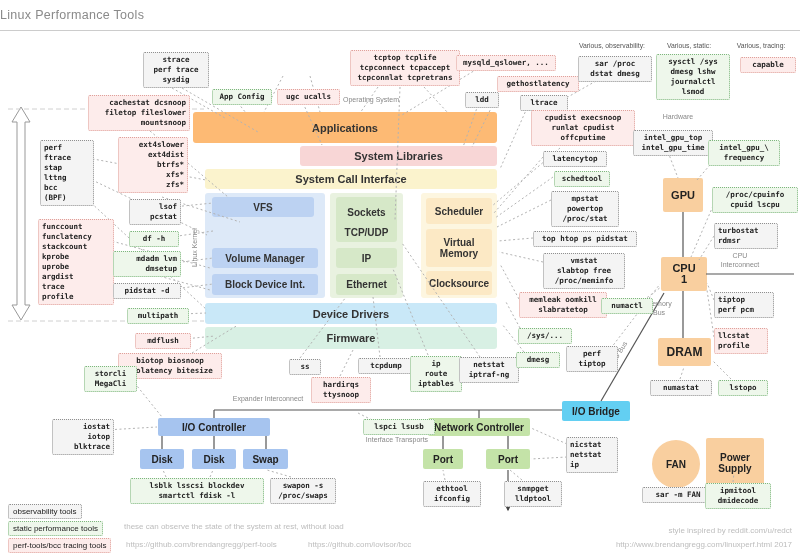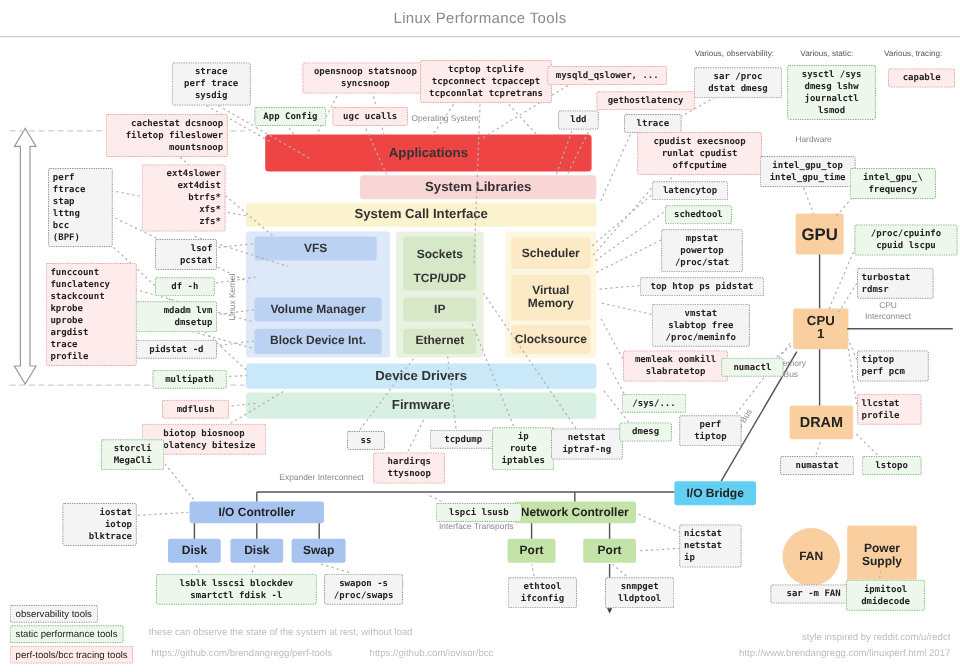--- a/index.html
+++ b/index.html
@@ -1,18 +1,18 @@
 <!DOCTYPE html>
 <html><head>
 <meta charset="utf-8">
 <style>
   html,body{margin:0;padding:0;background:#fff;}
   #stage{position:relative;width:800px;height:560px;background:#fff;overflow:hidden;
          font-family:"Liberation Sans",sans-serif;}
-  .title{position:absolute;top:8px;left:0;width:100%;text-align:center;
+  .title{position:absolute;top:8px;left:0;width:100%;
          font:400 12.5px "Liberation Sans",sans-serif;color:#8a8a8a;letter-spacing:.3px;z-index:5}
   .title-rule{position:absolute;top:30px;left:0;width:800px;height:1px;background:#ccc;z-index:1}
   svg.wires{position:absolute;left:0;top:0;z-index:3;pointer-events:none}
   .panel{position:absolute;z-index:2;border-radius:3px}
   .layer{position:absolute;z-index:2;display:flex;align-items:center;justify-content:center;
          font:bold 11px "Liberation Sans",sans-serif;color:#333;border-radius:3px}
   .kbox{position:absolute;z-index:2;display:flex;align-items:center;justify-content:center;
         font:bold 10px "Liberation Sans",sans-serif;color:#333;border-radius:3px;
         white-space:pre-line;text-align:center;line-height:11px}
   .hw{position:absolute;z-index:2;display:flex;align-items:center;justify-content:center;
@@ -133,21 +133,21 @@
         <path d="M522,480 L510,470"></path>
       <path d="M166,477 L163,470"></path>
         <path d="M210,477 L213,470"></path>
         <path d="M291,477 L267,470"></path>
       <path d="M673,488 L676,490"></path>
         <path d="M733,482 L734,473"></path>
     </g>
   </svg>
 
   <div class="lbl" style="left:336px;top:96px;width:70px">Operating System</div>
-  <div class="layer" style="left:221px;top:112px;width:272px;height:31px;background:#ef4444">Applications</div>
+  <div class="layer" style="left:193px;top:112px;width:304px;height:31px;background:#fdba74">Applications</div>
   <div class="layer" style="left:300px;top:146px;width:197px;height:20px;background:#f8d6d6">System Libraries</div>
   <div class="layer" style="left:205px;top:169px;width:292px;height:20px;background:#fbf3cd">System Call Interface</div>
 
   <div class="panel" style="left:205px;top:193px;width:120px;height:105px;background:#dde9f8"></div>
   <div class="panel" style="left:330px;top:193px;width:73px;height:105px;background:#e9f2e0"></div>
   <div class="panel" style="left:421px;top:193px;width:76px;height:105px;background:#fdf6e0"></div>
 
   <div class="lbl vert" style="left:191px;top:218px;height:60px">Linux Kernel</div>
 
   <div class="kbox" style="left:212px;top:197px;width:102px;height:20px;background:#bcd2f2">VFS</div>
@@ -161,21 +161,21 @@
 
   <div class="kbox" style="left:426px;top:198px;width:66px;height:26px;background:#fce9c5">Scheduler</div>
   <div class="kbox" style="left:426px;top:229px;width:66px;height:38px;background:#fce9c5">Virtual
 Memory</div>
   <div class="kbox" style="left:426px;top:271px;width:66px;height:24px;background:#fce9c5">Clocksource</div>
 
   <div class="layer" style="left:205px;top:303px;width:292px;height:21px;background:#c9e8f8">Device Drivers</div>
   <div class="layer" style="left:205px;top:327px;width:292px;height:22px;background:#d8f0e4">Firmware</div>
 
   <div class="lbl" style="left:650px;top:113px;width:56px">Hardware</div>
-  <div class="hw" style="left:663px;top:178px;width:40px;height:34px;background:#f9cf9f;font-size:14px">GPU</div>
+  <div class="hw" style="left:663px;top:178px;width:40px;height:34px;background:#f9cf9f;font-size:11px">GPU</div>
   <div class="hw" style="left:661px;top:257px;width:46px;height:34px;background:#f9cf9f;font-size:11px">CPU
 1</div>
   <div class="hw" style="left:658px;top:338px;width:53px;height:28px;background:#f9cf9f;font-size:12px">DRAM</div>
   <div class="hw" style="left:562px;top:401px;width:68px;height:20px;background:#63cff2">I/O Bridge</div>
   <div class="hw" style="left:158px;top:418px;width:112px;height:18px;background:#a6c4ef">I/O Controller</div>
   <div class="hw" style="left:140px;top:449px;width:44px;height:20px;background:#a6c4ef">Disk</div>
   <div class="hw" style="left:192px;top:449px;width:44px;height:20px;background:#a6c4ef">Disk</div>
   <div class="hw" style="left:243px;top:449px;width:45px;height:20px;background:#a6c4ef">Swap</div>
   <div class="hw" style="left:428px;top:418px;width:102px;height:18px;background:#c4e3a8">Network Controller</div>
   <div class="hw" style="left:423px;top:449px;width:40px;height:20px;background:#c4e3a8">Port</div>
@@ -191,22 +191,20 @@
   <div class="lbl" style="left:600px;top:348px;width:40px;transform:rotate(-58deg)">I/O Bus</div>
   <div class="lbl" style="left:228px;top:395px;width:80px">Expander Interconnect</div>
   <div class="lbl" style="left:358px;top:436px;width:78px">Interface Transports</div>
   <div class="lbl lbl-dark" style="left:568px;top:42px;width:88px">Various, observability:</div>
   <div class="lbl lbl-dark" style="left:658px;top:42px;width:62px">Various, static:</div>
   <div class="lbl lbl-dark" style="left:726px;top:42px;width:70px">Various, tracing:</div>
 
   <div class="tool" style="left:143px;top:52px;width:58px">strace
 perf trace
 sysdig</div>
-  <div class="tool t-trace" style="left:252px;top:52px;width:97px">opensnoop statsnoop
-syncsnoop</div>
   <div class="tool t-static" style="left:212px;top:89px;width:52px">App Config</div>
   <div class="tool t-trace" style="left:277px;top:89px;width:55px">ugc ucalls</div>
   <div class="tool t-trace" style="left:350px;top:50px;width:102px">tcptop tcplife
 tcpconnect tcpaccept
 tcpconnlat tcpretrans</div>
   <div class="tool t-trace" style="left:456px;top:55px;width:92px">mysqld_qslower, ...</div>
   <div class="tool t-trace" style="left:497px;top:76px;width:74px">gethostlatency</div>
   <div class="tool" style="left:465px;top:92px;width:26px">ldd</div>
   <div class="tool" style="left:520px;top:95px;width:40px">ltrace</div>
   <div class="tool" style="left:578px;top:56px;width:66px">sar /proc

